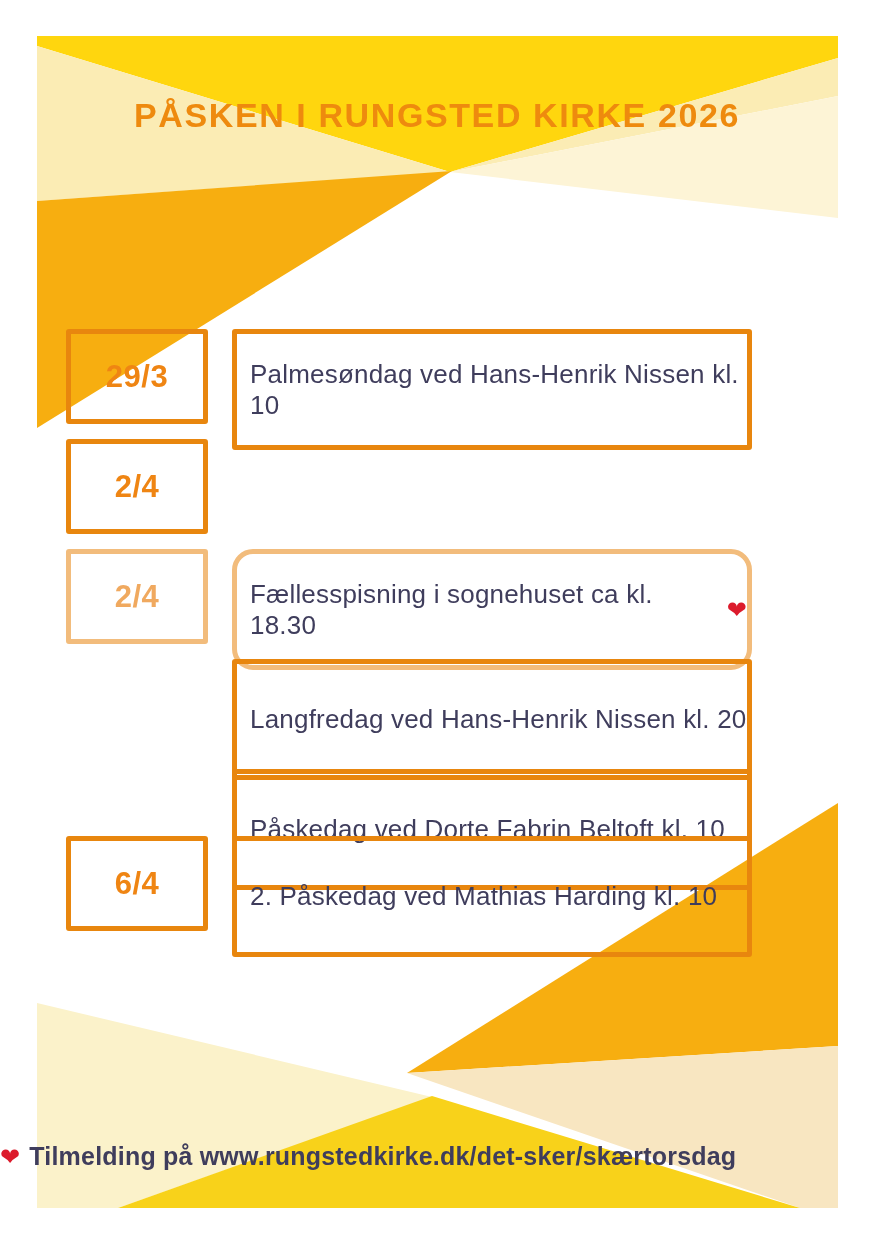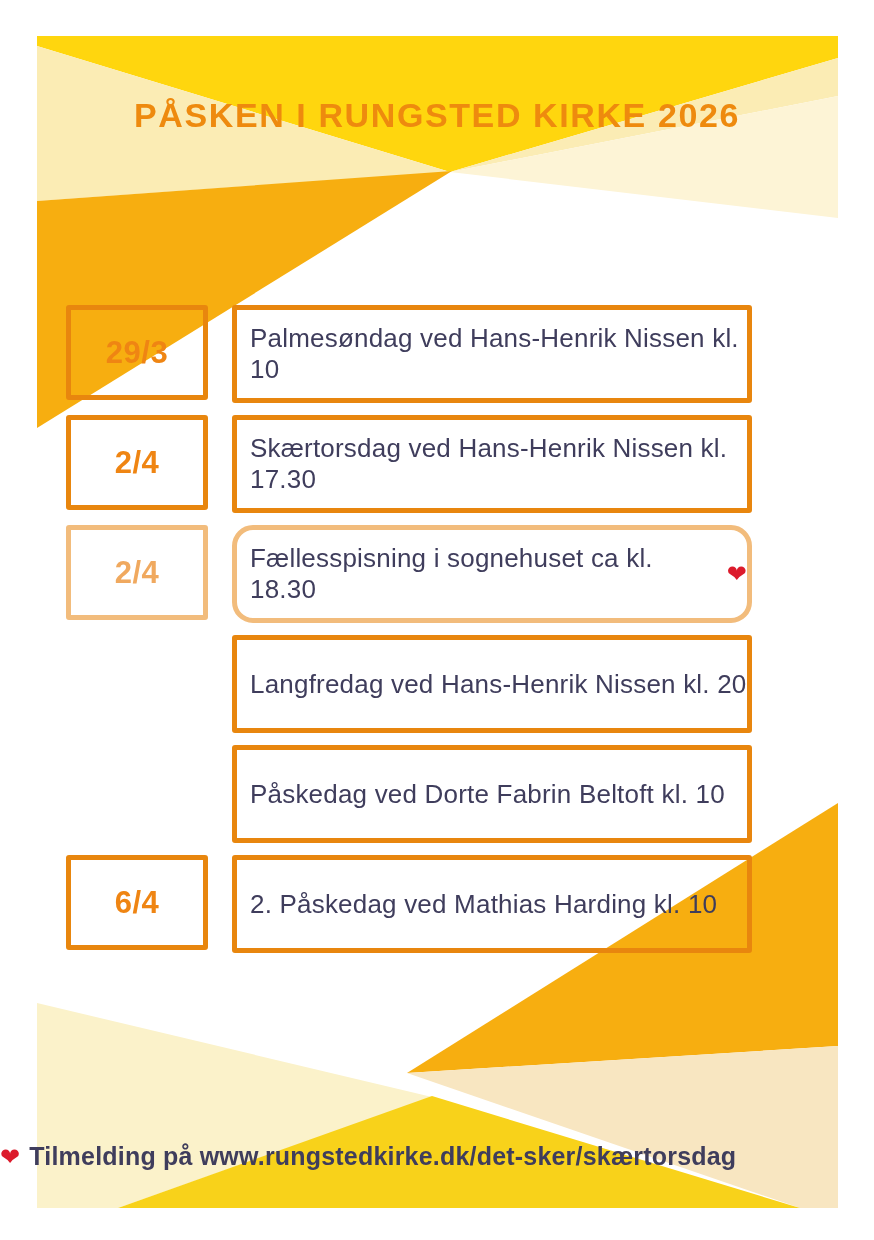--- a/index.html
+++ b/index.html
@@ -19,39 +19,39 @@
     left: 0;
     width: 874px;
     text-align: center;
     font-size: 34px;
     line-height: 34px;
     font-weight: 800;
     letter-spacing: 1.6px;
     color: #ee8a0e;
   }
 
-  .row { position: absolute; left: 0; width: 874px; height: 95px; }
+  .row { position: absolute; left: 0; width: 874px; height: 95px; margin-top: 24px; }
   .row0 { top: 305px; } .row1 { top: 415px; } .row2 { top: 525px; }
-  .row3 { top: 635px; } .row4 { top: 745px; } .row5 { top: 855px; }
+  .row3 { top: 635px; } .row4 { top: 745px; } .row5 { top: 812px; }
 
   .datebox {
     position: absolute;
     left: 66px; top: 0;
     width: 142px; height: 95px;
     box-sizing: border-box;
     border: 5px solid #e8860e;
     border-radius: 3px;
     display: flex; align-items: center; justify-content: center;
     font-size: 31px; font-weight: 700; letter-spacing: 0.5px;
     color: #ef8513;
   }
   .eventbox {
     position: absolute;
     left: 232px; top: 0;
-    width: 520px; height: 98px;
+    width: 520px; height: 121px;
     box-sizing: border-box;
     border: 5px solid #e8860e;
     border-radius: 3px;
     display: flex; align-items: center;
     padding-left: 13px;
     font-size: 26px; font-weight: 500; letter-spacing: 0.2px;
     color: #3f3d5c;
   }
   .row.faded .datebox { border-color: #f2bc7c; color: #f0a95f; }
   .row.faded .eventbox { border-color: #f2bc7c; border-radius: 21px; }
@@ -99,24 +99,20 @@
       <div class="eventbox">
         <span>Palmesøndag ved Hans-Henrik Nissen kl. 10</span>
 
       </div>
     </div>
 
     <div class="row row1">
       <div class="datebox">
         <span>2/4</span>
       </div>
-      <div class="eventbox">
-        <span>Skærtorsdag ved Hans-Henrik Nissen kl. 17.30</span>
-
-      </div>
     </div>
 
     <div class="row row2 faded">
       <div class="datebox">
         <span>2/4</span>
       </div>
       <div class="eventbox">
         <span>Fællesspisning i sognehuset ca kl. 18.30</span>
         <span class="heart">❤</span>
       </div>

